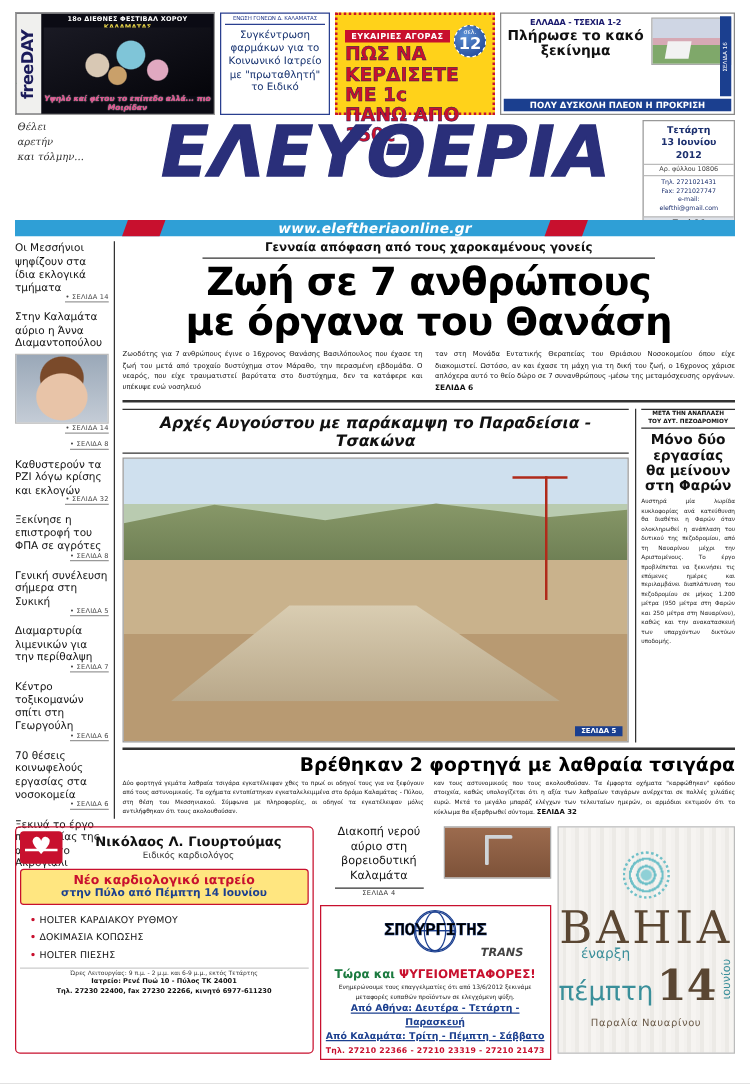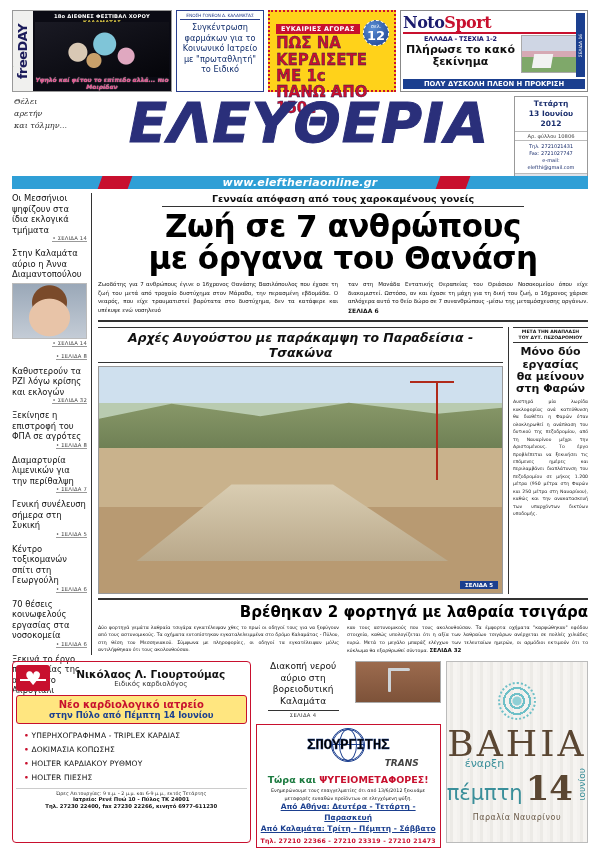--- a/index.html
+++ b/index.html
@@ -424,21 +424,20 @@
       <div class="py-l1">ΠΩΣ ΝΑ</div>
       <div class="py-l2">ΚΕΡΔΙΣΕΤΕ ΜΕ 1c</div>
       <div class="py-l3">ΠΑΝΩ ΑΠΟ 150c</div>
       <div class="py-badge">
         <span class="s">σελ.</span>
         <span class="n">12</span>
       </div>
     </div>
 
     <div class="promo-noto">
-      <span class="nt-logo"><span>Noto</span><span class="r">Sport</span></span>
       <div class="nt-row">
         <div class="nt-txt">
           <div class="nt-score">ΕΛΛΑΔΑ - ΤΣΕΧΙΑ 1-2</div>
           <div class="nt-head">Πλήρωσε το κακό ξεκίνημα</div>
         </div>
         <div class="nt-pic"></div>
       </div>
       <div class="nt-side">
         <span>ΣΕΛΙΔΑ 16</span>
       </div>
@@ -504,28 +503,28 @@
         <div class="sb-clear"></div>
       </div>
 
       <div class="sb-item">
         <div class="sb-text">Ξεκίνησε η επιστροφή του ΦΠΑ σε αγρότες</div>
         <div class="sb-page">• ΣΕΛΙΔΑ 8</div>
         <div class="sb-clear"></div>
       </div>
 
       <div class="sb-item">
+        <div class="sb-text">Γενική συνέλευση σήμερα στη Συκική</div>
+        <div class="sb-page">• ΣΕΛΙΔΑ 5</div>
+        <div class="sb-clear"></div>
+      </div>
+
+      <div class="sb-item">
         <div class="sb-text">Διαμαρτυρία λιμενικών για την περίθαλψη</div>
         <div class="sb-page">• ΣΕΛΙΔΑ 7</div>
-        <div class="sb-clear"></div>
-      </div>
-
-      <div class="sb-item">
-        <div class="sb-text">Γενική συνέλευση σήμερα στη Συκική</div>
-        <div class="sb-page">• ΣΕΛΙΔΑ 5</div>
         <div class="sb-clear"></div>
       </div>
 
       <div class="sb-item">
         <div class="sb-text">Κέντρο τοξικομανών σπίτι στη Γεωργούλη</div>
         <div class="sb-page">• ΣΕΛΙΔΑ 6</div>
         <div class="sb-clear"></div>
       </div>
 
       <div class="sb-item">
@@ -596,23 +595,22 @@
         <div class="ac-names">
           <div class="ac-name">Νικόλαος Λ. Γιουρτούμας</div>
           <div class="ac-role">Ειδικός καρδιολόγος</div>
         </div>
       </div>
       <div class="ac-banner">
         <div class="ac-b1">Νέο καρδιολογικό ιατρείο</div>
         <div class="ac-b2">στην Πύλο από Πέμπτη 14 Ιουνίου</div>
       </div>
       <ul class="ac-list">
-        <li>ΥΠΕΡΗΧΟΓΡΑΦΗΜΑ - TRIPLEX ΚΑΡΔΙΑΣ</li>
+        <li>HOLTER ΚΑΡΔΙΑΚΟΥ ΡΥΘΜΟΥ</li>
         <li>ΔΟΚΙΜΑΣΙΑ ΚΟΠΩΣΗΣ</li>
-        <li>HOLTER ΚΑΡΔΙΑΚΟΥ ΡΥΘΜΟΥ</li>
         <li>HOLTER ΠΙΕΣΗΣ</li>
       </ul>
       <div class="ac-hours">Ώρες Λειτουργίας: 9 π.μ. - 2 μ.μ. και 6-9 μ.μ., εκτός Τετάρτης</div>
       <div class="ac-addr">Ιατρείο: Ρενέ Πυώ 10 - Πύλος ΤΚ 24001</div>
       <div class="ac-addr">Τηλ. 27230 22400, fax 27230 22266, κινητό 6977-611230</div>
     </div>
 
     <div class="ad-mid">
       <div class="am-top">
         <div class="am-txt">

